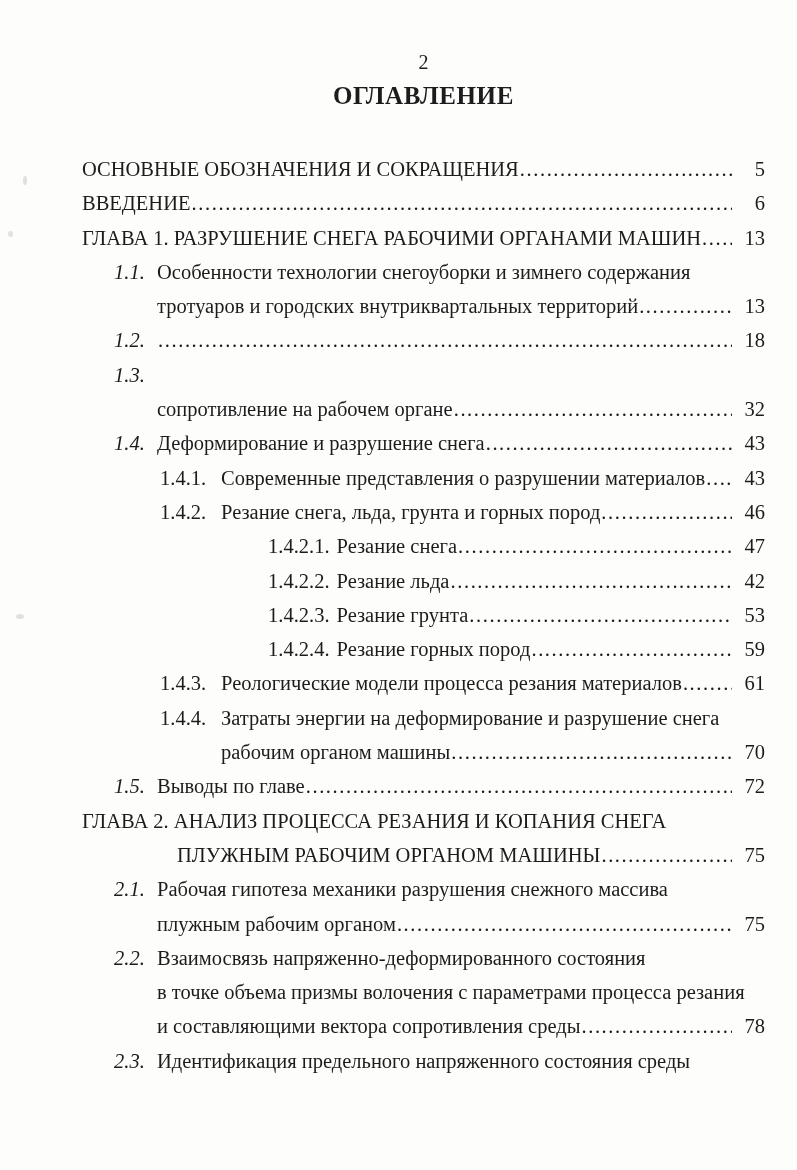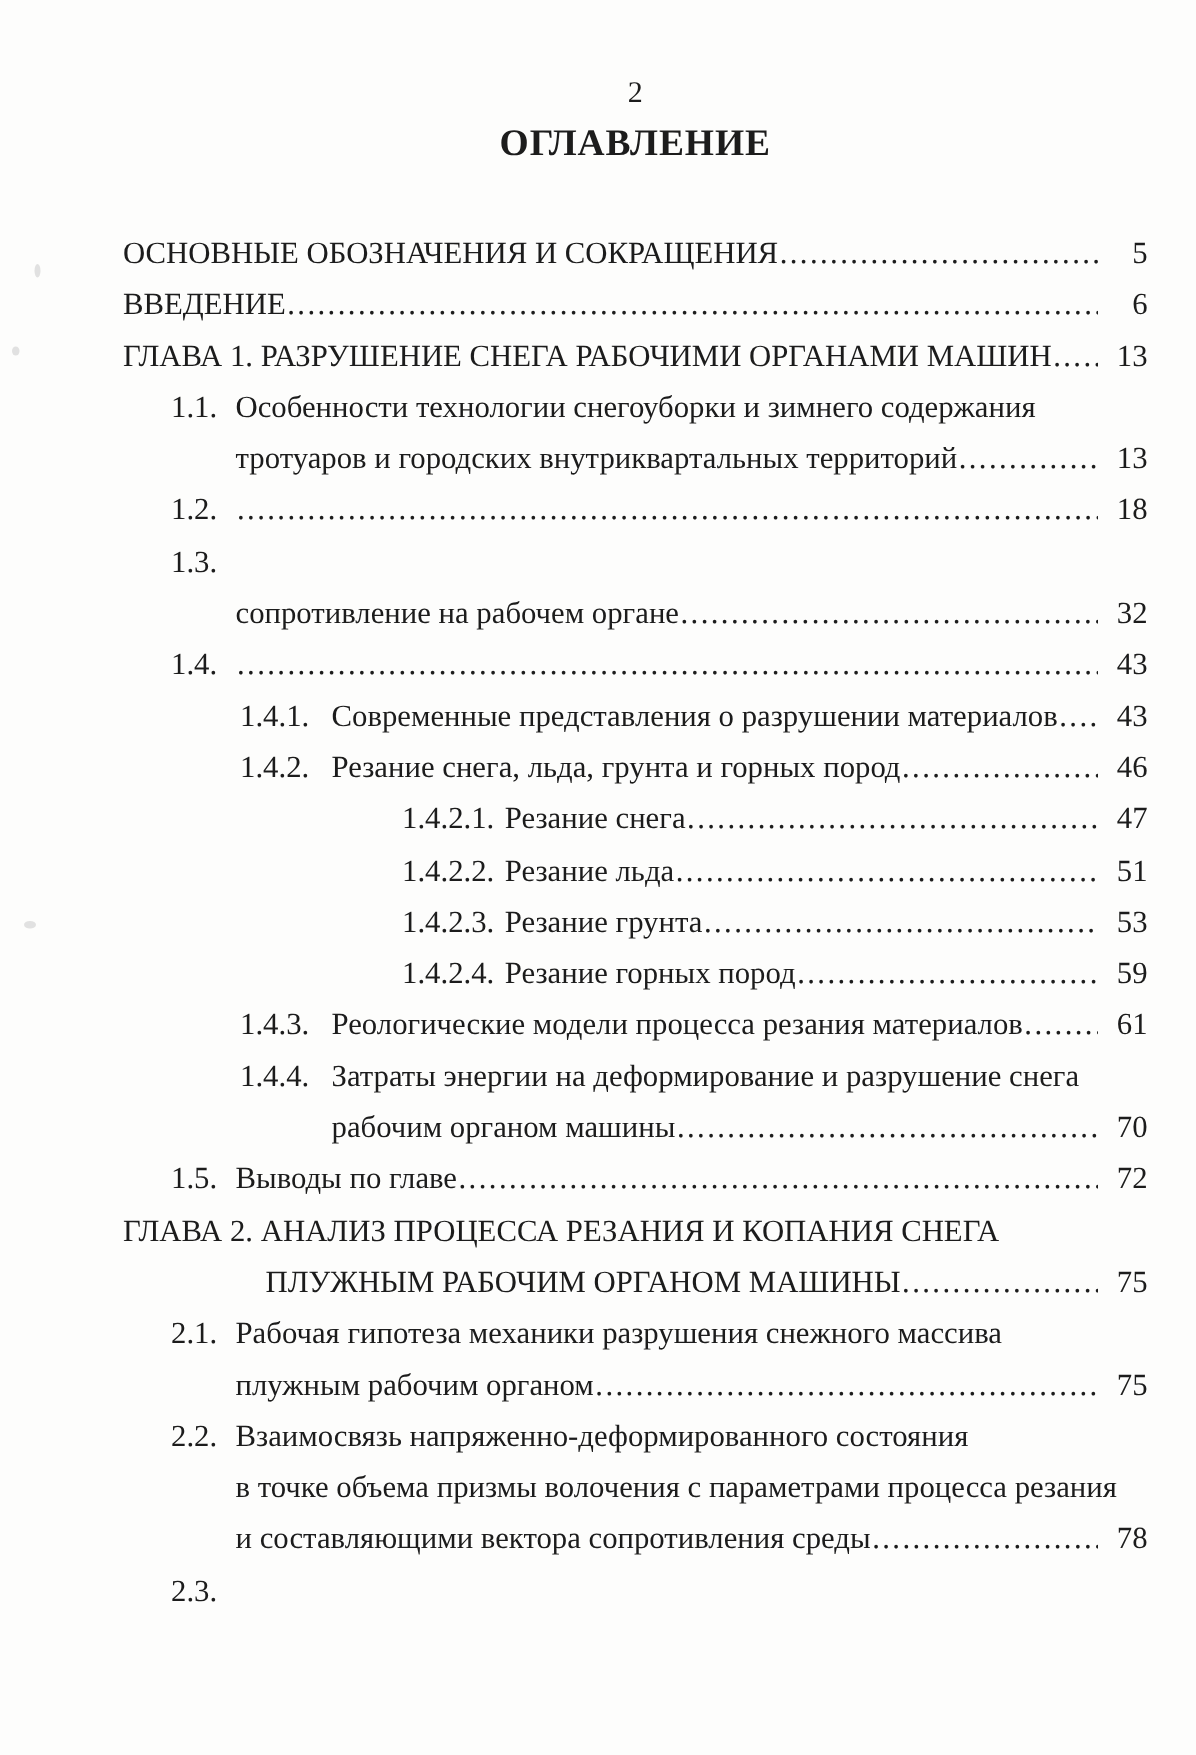--- a/index.html
+++ b/index.html
@@ -43,21 +43,21 @@
     align-items:flex-start;
     height:34.3px;
     white-space:nowrap;
   }
   .toc-line .num{flex:0 0 auto;}
   .toc-line .txt{flex:0 0 auto;}
   
   .lvl0{padding-left:0;}
   .lvl0.cont{padding-left:95px;}
   .lvl1{padding-left:32px;}
-  .lvl1 .num{width:43px;}
+  .lvl1 .num{width:43px;font-style:italic;}
   .lvl1.cont{padding-left:75px;}
   .lvl2{padding-left:78px;}
   .lvl2 .num{width:61px;}
   .lvl2.cont{padding-left:139px;}
   .lvl3{padding-left:140px;}
   .lvl3 .num{width:auto;margin-right:7px;margin-left:46px;}
   .dots{
     flex:1 1 auto;
     min-width:0;
     overflow:hidden;
@@ -124,20 +124,21 @@
       <div class="toc-line lvl1">
         <span class="num">1.3.</span>
       </div>
       <div class="toc-line lvl1 cont">
         <span class="txt">сопротивление на рабочем органе</span>
         <span class="dots">........................................................................................................................................................................................................</span>
         <span class="pg">32</span>
       </div>
       <div class="toc-line lvl1">
         <span class="num">1.4.</span>
+        <span class="txt">Деформирование и разрушение снега</span>
         <span class="dots">........................................................................................................................................................................................................</span>
         <span class="pg">43</span>
       </div>
       <div class="toc-line lvl2">
         <span class="num">1.4.1.</span>
         <span class="txt">Современные представления о разрушении материалов</span>
         <span class="dots">........................................................................................................................................................................................................</span>
         <span class="pg">43</span>
       </div>
       <div class="toc-line lvl2">
@@ -149,21 +150,21 @@
       <div class="toc-line lvl3">
         <span class="num">1.4.2.1.</span>
         <span class="txt">Резание снега</span>
         <span class="dots">........................................................................................................................................................................................................</span>
         <span class="pg">47</span>
       </div>
       <div class="toc-line lvl3">
         <span class="num">1.4.2.2.</span>
         <span class="txt">Резание льда</span>
         <span class="dots">........................................................................................................................................................................................................</span>
-        <span class="pg">51</span>
+        <span class="pg">42</span>
       </div>
       <div class="toc-line lvl3">
         <span class="num">1.4.2.3.</span>
         <span class="txt">Резание грунта</span>
         <span class="dots">........................................................................................................................................................................................................</span>
         <span class="pg">53</span>
       </div>
       <div class="toc-line lvl3">
         <span class="num">1.4.2.4.</span>
         <span class="txt">Резание горных пород</span>
@@ -215,15 +216,16 @@
       <div class="toc-line lvl1 cont">
         <span class="txt">в точке объема призмы волочения с параметрами процесса резания</span>
       </div>
       <div class="toc-line lvl1 cont">
         <span class="txt">и составляющими вектора сопротивления среды</span>
         <span class="dots">........................................................................................................................................................................................................</span>
         <span class="pg">78</span>
       </div>
       <div class="toc-line lvl1">
         <span class="num">2.3.</span>
+        <span class="txt">Идентификация предельного напряженного состояния среды</span>
       </div>
     </div>
 </div>
 
 </body></html>

